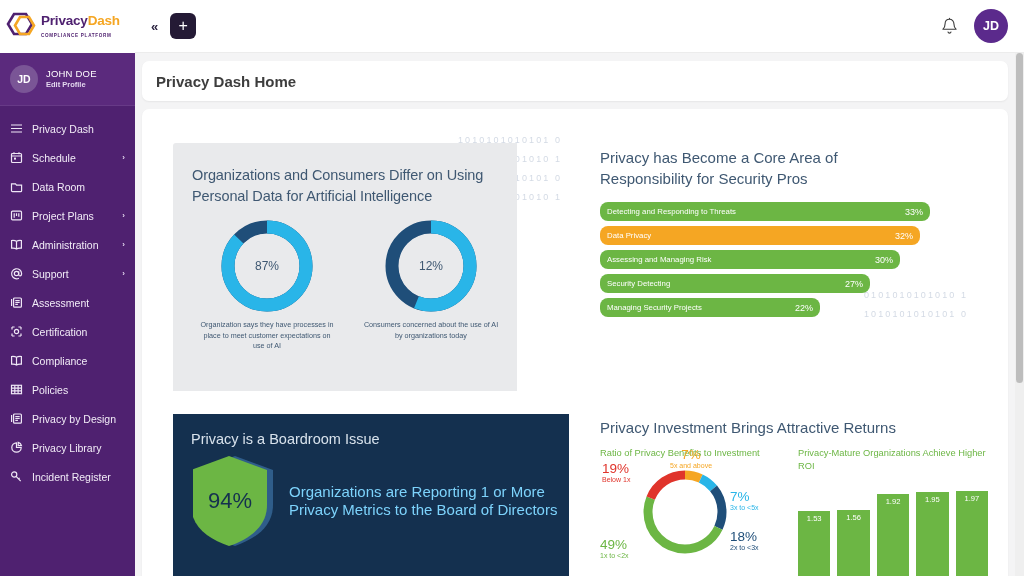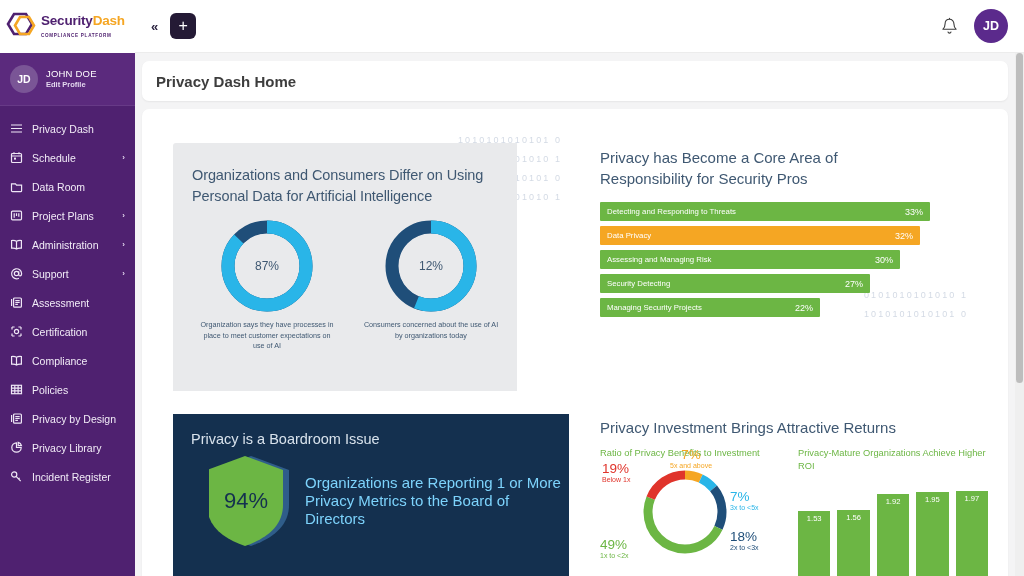--- a/index.html
+++ b/index.html
@@ -113,31 +113,31 @@
     font-size:12px; color:#3f5872; font-weight:400;
   }
   .donut-cap { font-size:7.2px; color:#3f5872; line-height:10.5px; margin-top:8px; }
 
   
   .bars-block { position:absolute; left:458px; top:24px; width:330px; }
   .bars-block h2 { font-size:15px; line-height:21px; color:#3f5872; font-weight:400; margin-bottom:13px; }
   .bar-row { height:19px; margin-bottom:5px; position:relative; }
   .bar {
     height:19px; display:flex; align-items:center; justify-content:space-between;
-    padding:0 7px; color:#fff; font-size:7.8px; border-radius:1px;
+    padding:0 7px; color:#fff; font-size:7.8px; border-radius:8px;
   }
   .bar-val { font-size:9px; font-weight:400; }
 
   
   .board {
     position:absolute; left:31px; top:291px; width:396px; height:168px;
     background:#14304f;
   }
   .board h2 { color:#d8e2ec; font-size:14.5px; font-weight:400; padding:17px 0 0 18px; }
-  .board-body { display:flex; align-items:center; padding:6px 0 0 36px; gap:12px; }
+  .board-body { display:flex; align-items:center; padding:6px 0 0 20px; gap:12px; }
   .shield { width:84px; height:96px; position:relative; flex:0 0 auto; }
   .shield-pct {
     position:absolute; left:0; top:0; width:74px; height:96px;
     display:flex; align-items:center; justify-content:center;
     font-size:22px; color:#14304f; font-weight:400;
   }
   .board-text { color:#7dd3fc; font-size:15px; line-height:18px; }
 
   
   .returns { position:absolute; left:458px; top:296px; width:420px; }
@@ -171,21 +171,21 @@
     <div class="logo-box">
       <div class="logo-wrap">
         <span class="logo-mark">
           <svg width="34" height="34" viewBox="0 0 34 34">
             <polygon points="10,4 22,4 28,14 22,24 10,24 4,14" fill="none" stroke="#4f2170" stroke-width="2.6"></polygon>
             <polygon points="16,7 25,7 30,15.5 25,24 16,24 11,15.5" fill="none" stroke="#f5a623" stroke-width="2.6"></polygon>
           </svg>
         </span>
         <span class="logo-text">
           <span class="logo-title">
-            <span class="p1">Security</span><span class="p2">Dash</span>
+            <span class="p1">Privacy</span><span class="p2">Dash</span>
           </span>
           <span class="logo-sub">COMPLIANCE PLATFORM</span>
         </span>
       </div>
     </div>
 
     <div class="profile">
       <div class="avatar-sm">JD</div>
       <div>
         <div class="profile-name">JOHN DOE</div>

